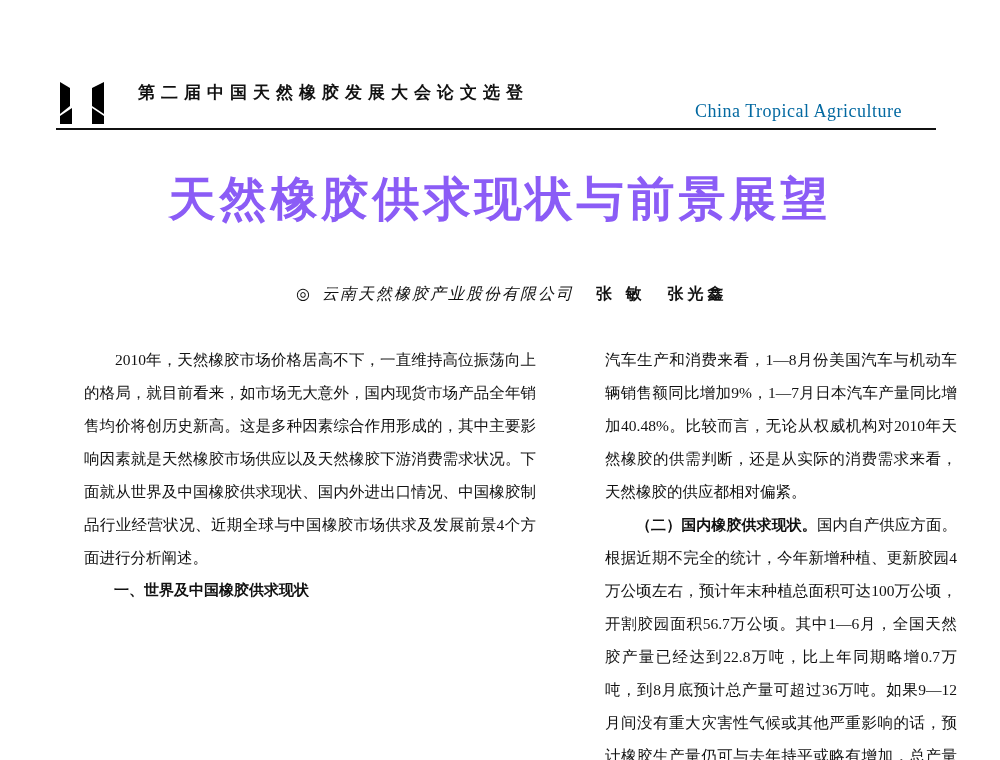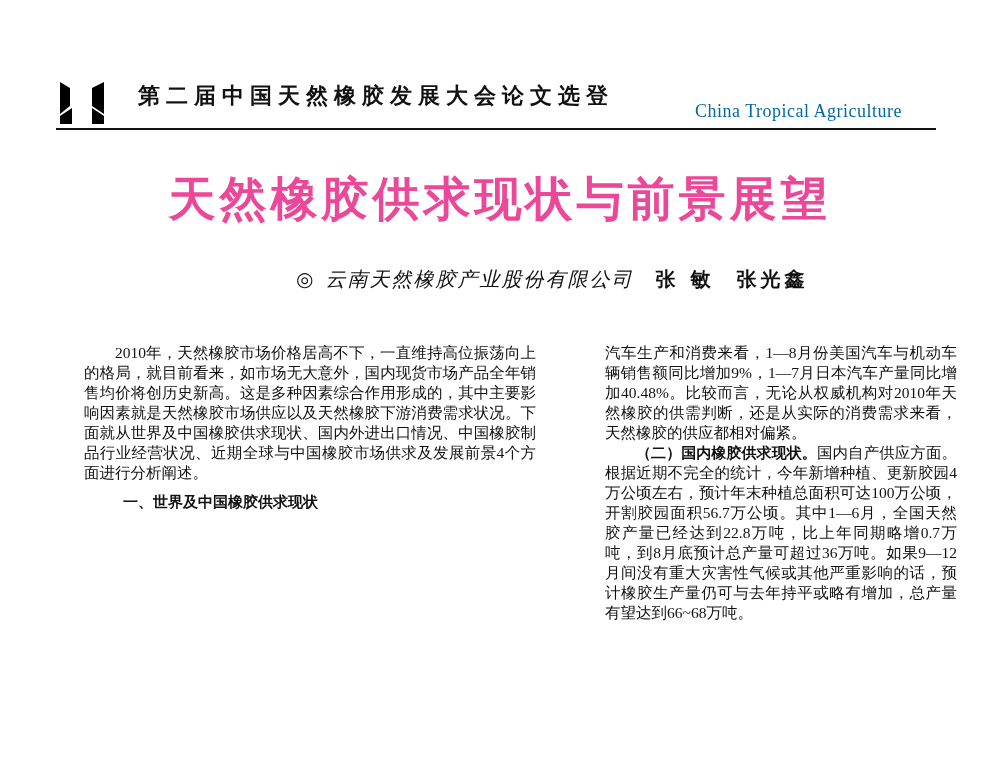--- a/index.html
+++ b/index.html
@@ -4,54 +4,54 @@
   <style>
     html, body { margin: 0; padding: 0; background: #ffffff; }
     body {
       width: 1000px; height: 760px; position: relative; overflow: hidden;
       font-family: "DejaVu Serif", "Liberation Serif", serif; color: #111;
     }
     .logo { position: absolute; left: 58px; top: 80px; width: 48px; height: 44px; }
     .journal-cn {
       position: absolute; left: 138px; top: 81px;
       font-family: "DejaVu Sans", sans-serif; font-weight: bold;
-      font-size: 22px; letter-spacing: 6px; color: #111;
+      font-size: 17px; letter-spacing: 6px; color: #111;
     }
     .journal-en {
       position: absolute; right: 98px; top: 101px;
       font-family: "Liberation Serif", serif; font-size: 18px; letter-spacing: 0.5px;
       color: #0369a1;
     }
     .header-rule {
       position: absolute; left: 56px; top: 128px; width: 880px; height: 0;
       border-top: 2px solid #111;
     }
     .title {
       position: absolute; left: 0; top: 168px; width: 1000px; text-align: center;
       font-family: "DejaVu Sans", sans-serif; font-weight: bold;
-      font-size: 47px; letter-spacing: 4px; color: #ec4899;
+      font-size: 47px; letter-spacing: 4px; color: #8b5cf6;
     }
     .byline {
-      position: absolute; left: 296px; top: 266px;
-      font-size: 20px; color: #111; white-space: nowrap;
+      position: absolute; left: 296px; top: 284px;
+      font-size: 16px; color: #111; white-space: nowrap;
     }
     .byline .mark { font-family: "DejaVu Sans", sans-serif; margin-right: 12px; }
     .byline .org { letter-spacing: 2px; font-style: italic; }
     .byline .author { font-family: "DejaVu Sans", sans-serif; font-weight: bold; margin-left: 22px; letter-spacing: 4px; }
     .col {
       position: absolute; top: 343px;
       font-family: "Liberation Serif", "DejaVu Serif", serif;
-      font-size: 15.5px; line-height: 20px; color: #111;
+      font-size: 15.5px; line-height: 33px; color: #111;
       text-align: justify;
     }
     .col-left { left: 84px; width: 452px; }
     .col-right { left: 605px; width: 352px; }
     .col p { margin: 0; text-indent: 2em; }
     .col p.noindent { text-indent: 0; }
-    .col .h1 { font-family: "DejaVu Sans", sans-serif; font-weight: bold; font-size: 15px; text-indent: 2em; margin: 9px; }
+    .col .h1 { font-family: "DejaVu Sans", sans-serif; font-weight: bold; font-size: 15px; text-indent: 2em; margin: 0; }
     .col .lead { font-family: Liberation Sans, sans-serif; font-weight: bold; font-size: 15px; }
   </style>
 </head>
 <body>
 
 <div class="logo">
   <svg width="48" height="44" viewBox="0 0 48 44">
     <path d="M2 2 L12 8 L12 26 L2 34 Z" fill="#000"></path>
     <path d="M2 36 L14 28 L14 44 L2 44 Z" fill="#000"></path>
     <path d="M46 2 L34 8 L34 26 L46 34 Z" fill="#000"></path>

